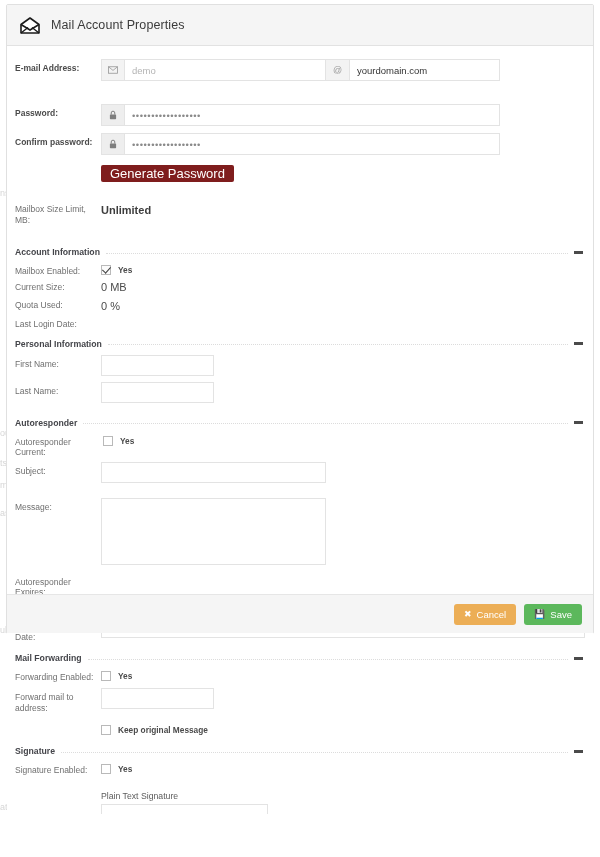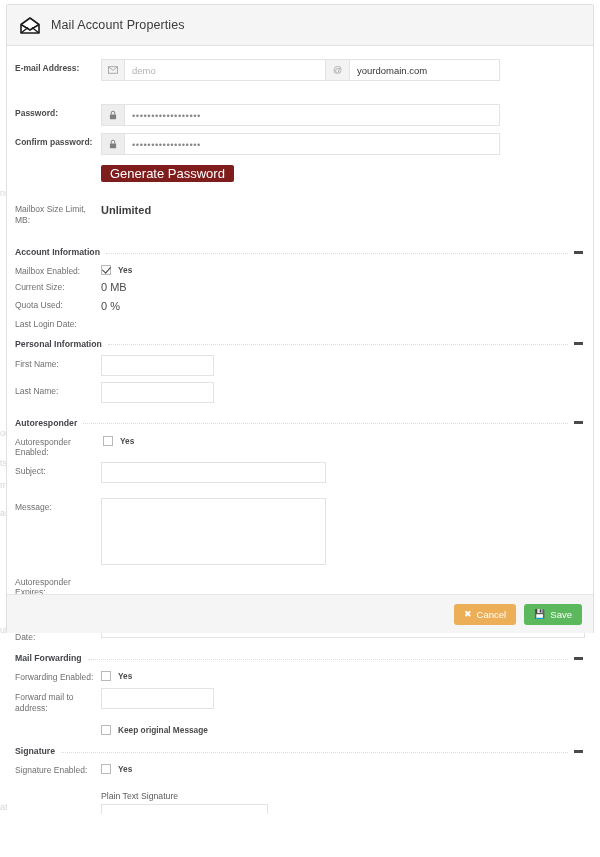--- a/index.html
+++ b/index.html
@@ -382,21 +382,21 @@
       </div>
     </div>
 
     <div class="section" style="margin-top:15px;">
       <span class="stitle">Autoresponder</span>
       <span class="rule"></span>
       <span class="minus"></span>
     </div>
 
     <div class="row" style="margin-top:5px;">
-      <div class="lbl" style="width:88px;">Autoresponder Enabled:</div>
+      <div class="lbl" style="width:88px;">Autoresponder Current:</div>
       <div class="field">
         <div class="cbx-wrap">
           <span class="cbx"></span>
           <span class="cbx-lbl">Yes</span>
         </div>
       </div>
     </div>
 
     <div class="row" style="margin-top:4px;">
       <div class="lbl">Subject:</div>

